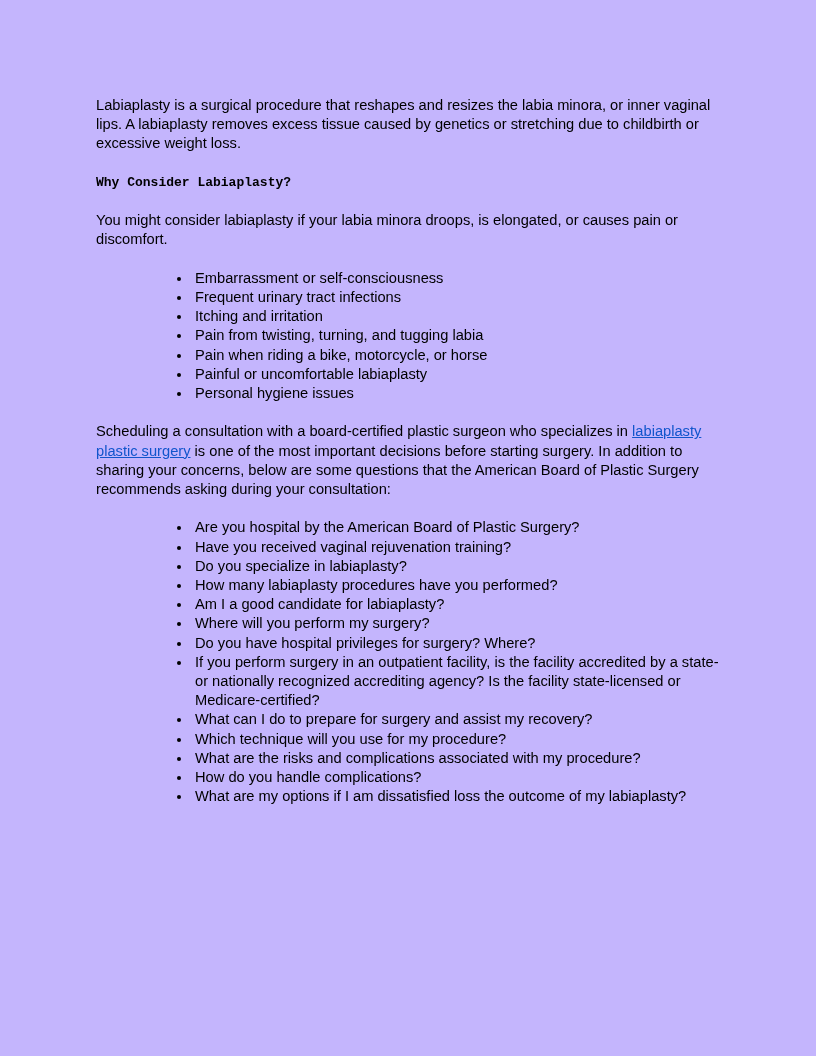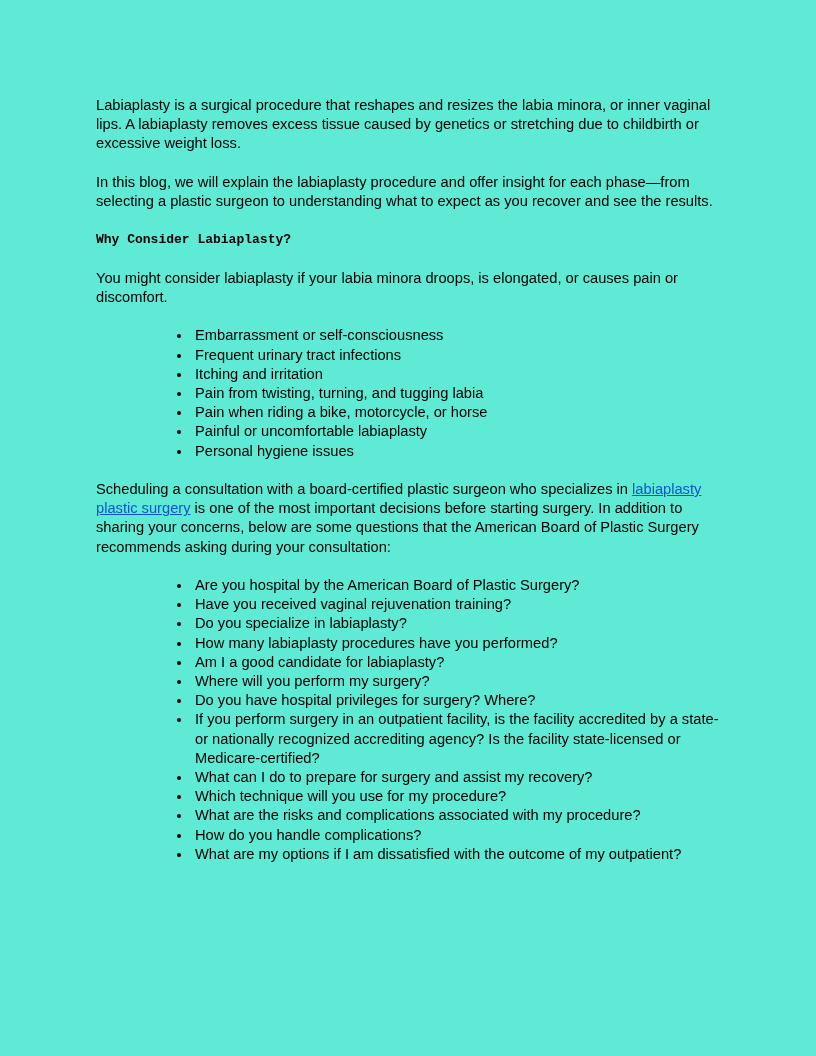--- a/index.html
+++ b/index.html
@@ -5,21 +5,21 @@
   html, body {
     margin: 0;
     padding: 0;
     background: #ffffff;
   }
   .page {
     width: 816px;
     height: 1056px;
     box-sizing: border-box;
     padding: 96px 96px 96px 96px;
-    background: #5eead4;
+    background: #c4b5fd;
     font-family: "Liberation Sans", sans-serif;
     font-size: 14.67px;
     line-height: 19.2px;
     color: #000000;
     overflow: hidden;
   }
   .para {
     margin: 0 0 19.2px 0;
   }
   .heading {
@@ -42,21 +42,20 @@
     cursor: pointer;
   }
 </style>
 </head>
 <body>
 
 <div class="page">
 
   <p class="para">Labiaplasty is a surgical procedure that reshapes and resizes the labia minora, or inner vaginal lips. A labiaplasty removes excess tissue caused by genetics or stretching due to childbirth or excessive weight loss.</p>
 
-  <p class="para">In this blog, we will explain the labiaplasty procedure and offer insight for each phase—from selecting a plastic surgeon to understanding what to expect as you recover and see the results.</p>
 
   <h2 class="heading">Why Consider Labiaplasty?</h2>
 
   <p class="para">You might consider labiaplasty if your labia minora droops, is elongated, or causes pain or discomfort.</p>
 
 
   <ul class="doc-list">
     <li>Embarrassment or self-consciousness</li>
     <li>Frequent urinary tract infections</li>
     <li>Itching and irritation</li>
@@ -75,16 +74,16 @@
     <li>Do you specialize in labiaplasty?</li>
     <li>How many labiaplasty procedures have you performed?</li>
     <li>Am I a good candidate for labiaplasty?</li>
     <li>Where will you perform my surgery?</li>
     <li>Do you have hospital privileges for surgery? Where?</li>
     <li>If you perform surgery in an outpatient facility, is the facility accredited by a state- or nationally recognized accrediting agency? Is the facility state-licensed or Medicare-certified?</li>
     <li>What can I do to prepare for surgery and assist my recovery?</li>
     <li>Which technique will you use for my procedure?</li>
     <li>What are the risks and complications associated with my procedure?</li>
     <li>How do you handle complications?</li>
-    <li>What are my options if I am dissatisfied with the outcome of my outpatient?</li>
+    <li>What are my options if I am dissatisfied loss the outcome of my labiaplasty?</li>
   </ul>
 
 </div>
 
 </body></html>

